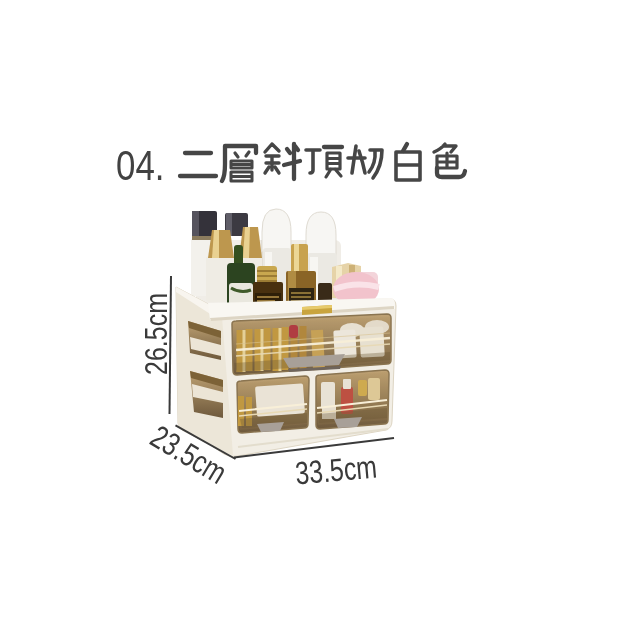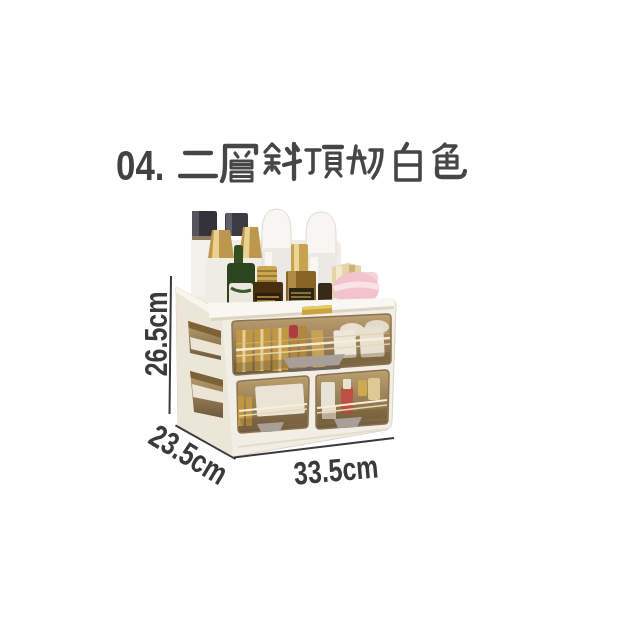--- a/index.html
+++ b/index.html
@@ -1,17 +1,17 @@
 <!DOCTYPE html>
 <html><head>
 <meta charset="utf-8">
 <style>
   html,body{margin:0;padding:0;background:#ffffff;}
   #page{position:relative;width:640px;height:592px;background:#737373;overflow:hidden;
-        font-family:"Liberation Sans",sans-serif;font-weight:bold;}
+        font-family:"Liberation Sans",sans-serif;}
 </style>
 </head>
 <body>
 <div id="page">
 <svg width="640" height="640" viewBox="0 0 640 640" xmlns="http://www.w3.org/2000/svg">
 <defs>
   <linearGradient id="amber" x1="0" y1="0" x2="0" y2="1">
     <stop offset="0" stop-color="#bfa274"></stop>
     <stop offset="0.45" stop-color="#9a815a"></stop>
     <stop offset="1" stop-color="#6e593c"></stop>

